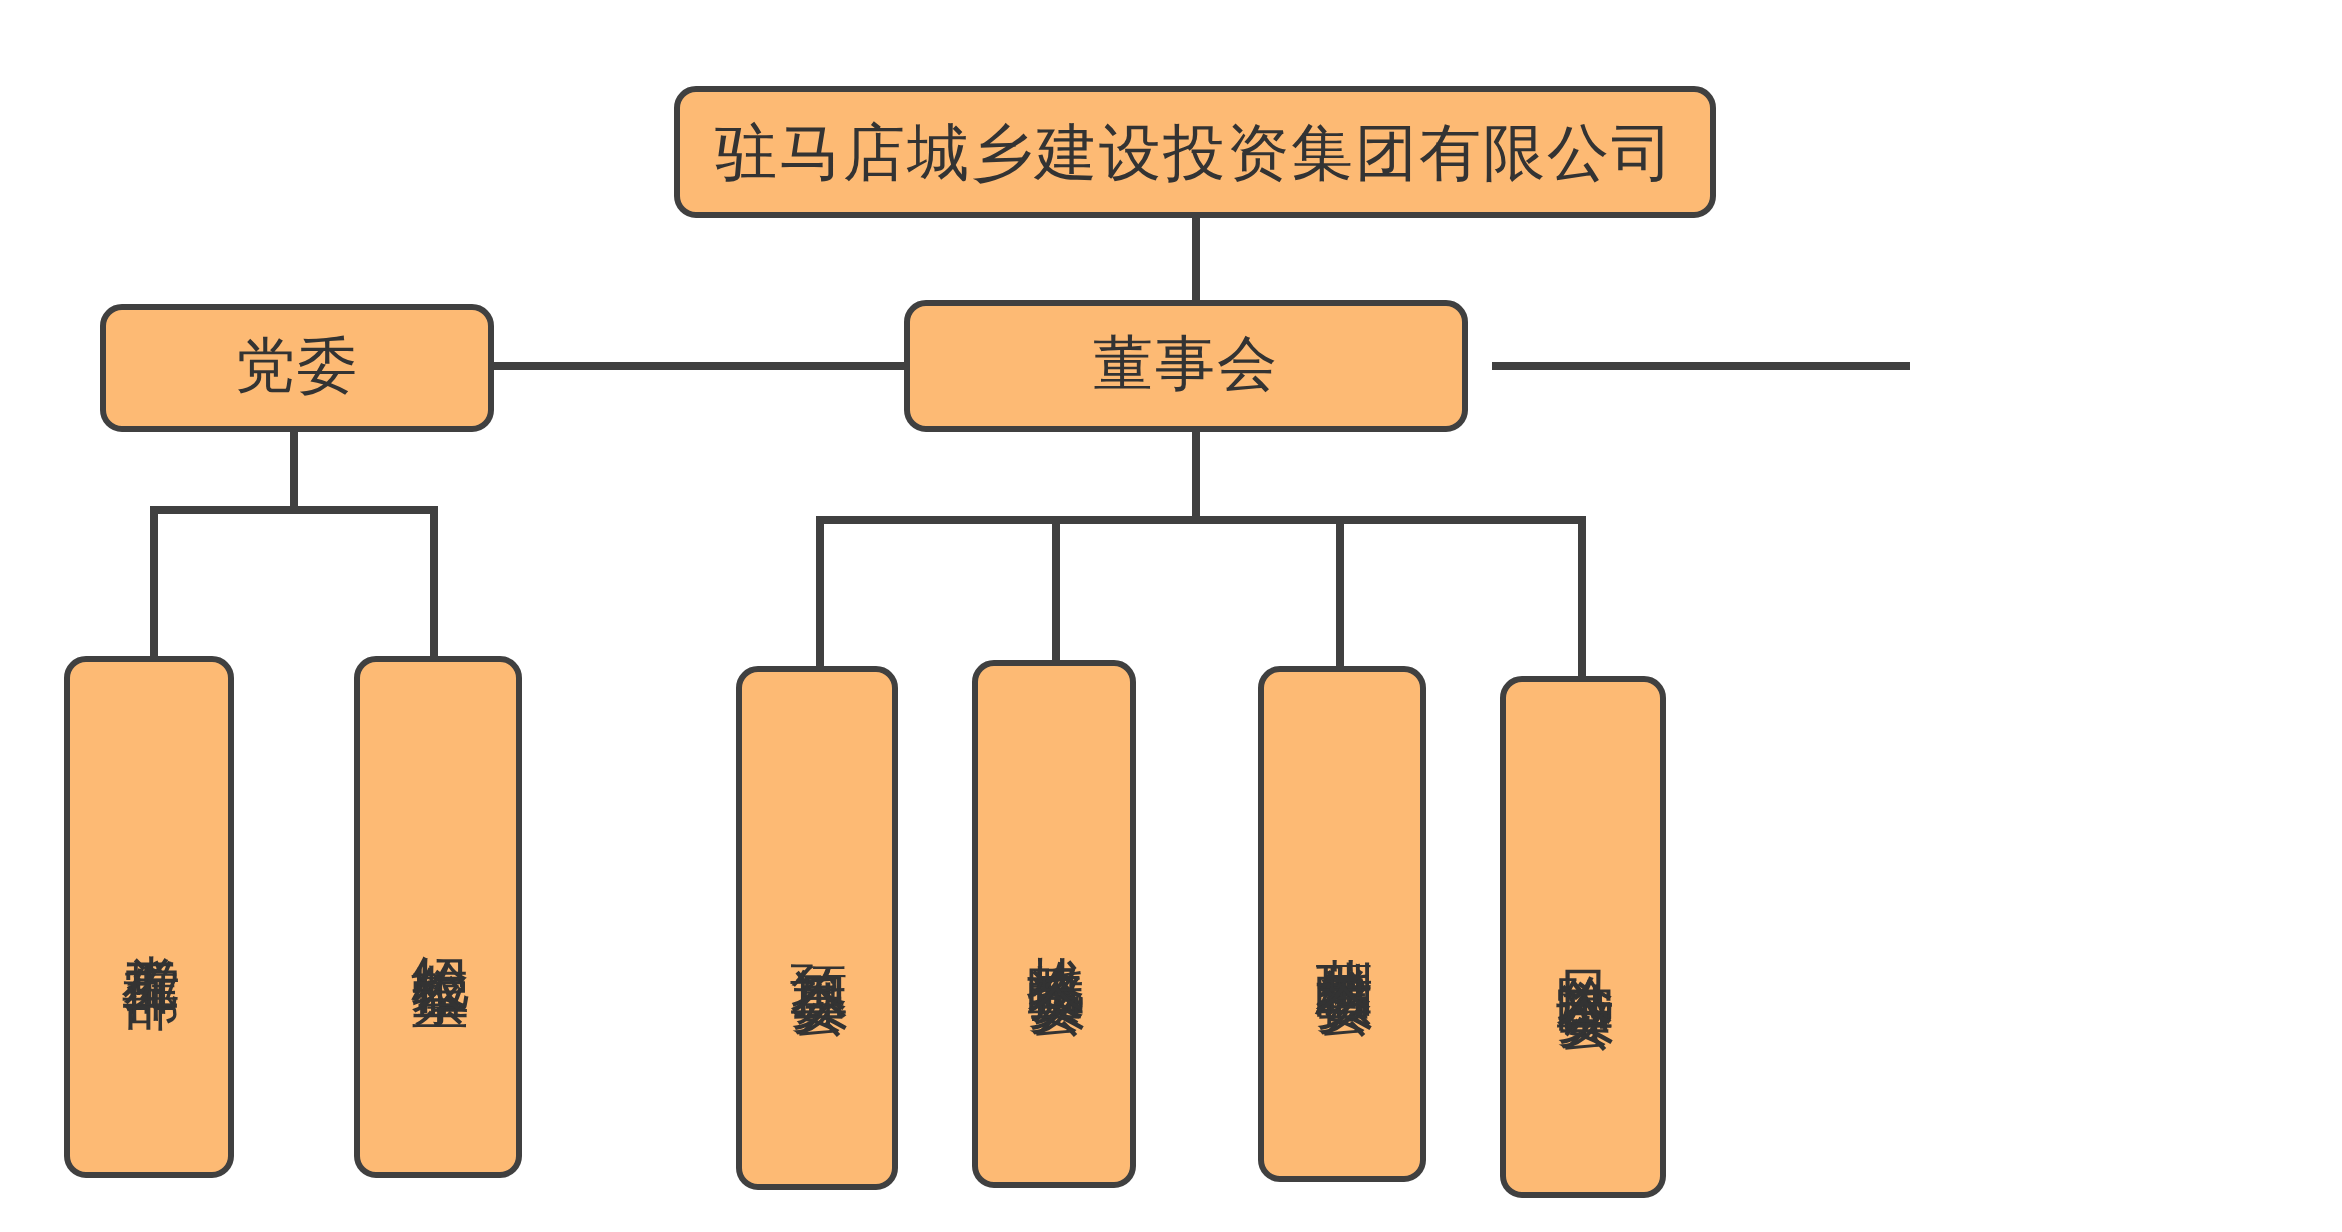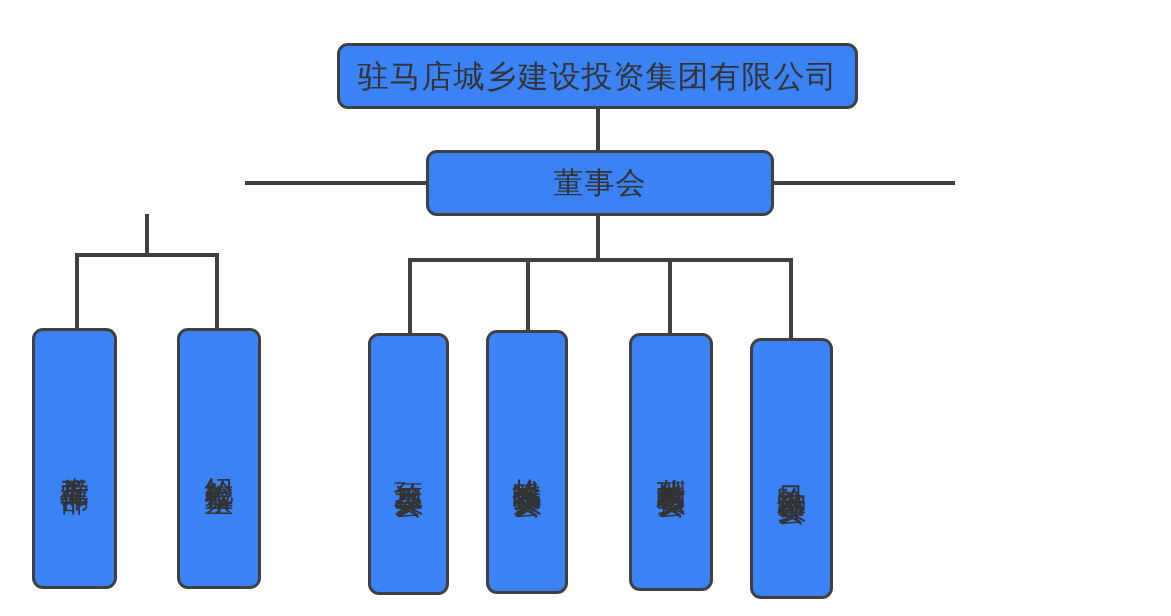--- a/index.html
+++ b/index.html
@@ -11,21 +11,21 @@
   .canvas {
     position: relative;
     width: 1171px;
     height: 616px;
     background: #ffffff;
     overflow: hidden;
   }
   .node {
     position: absolute;
     box-sizing: border-box;
-    background: #3b82f6;
+    background: #fdba74;
     border: 3px solid #404040;
     border-radius: 11px;
     color: #333333;
     display: flex;
     align-items: center;
     justify-content: center;
     text-align: center;
     z-index: 2;
   }
   .node-h {
@@ -43,21 +43,21 @@
   }
   .line {
     position: absolute;
     background: #404040;
     z-index: 1;
   }
 
   
   #n-company      { left: 337px; top: 43px;  width: 521px; height: 66px; font-size: 31px; }
   #n-party        { left: 50px;  top: 152px; width: 197px; height: 64px; }
-  #n-board        { left: 426px; top: 150px; width: 348px; height: 66px; }
+  #n-board        { left: 452px; top: 150px; width: 282px; height: 66px; }
   #n-supervisory  { left: 953px; top: 151px; width: 195px; height: 65px; }
   #n-partymass    { left: 32px;  top: 328px; width: 85px;  height: 261px; }
   #n-discipline   { left: 177px; top: 328px; width: 84px;  height: 261px; }
   #n-budget       { left: 368px; top: 333px; width: 81px;  height: 262px; }
   #n-strategy     { left: 486px; top: 330px; width: 82px;  height: 264px; }
   #n-compensation { left: 629px; top: 333px; width: 84px;  height: 258px; }
   #n-riskaudit    { left: 750px; top: 338px; width: 83px;  height: 261px; }
 
   
   #l-root-down    { left: 596px; top: 107px; width: 4px;   height: 45px; }
@@ -88,20 +88,21 @@
   <div class="line" id="l-discipline-dn"></div>
   <div class="line" id="l-board-down"></div>
   <div class="line" id="l-board-bus"></div>
   <div class="line" id="l-budget-dn"></div>
   <div class="line" id="l-strategy-dn"></div>
   <div class="line" id="l-comp-dn"></div>
   <div class="line" id="l-risk-dn"></div>
 
   <div class="node node-h" id="n-company">驻马店城乡建设投资集团有限公司</div>
 
+  <div class="node node-h" id="n-party">党委</div>
 
   <div class="node node-h" id="n-board">董事会</div>
 
 
   <div class="node node-v" id="n-partymass">党群工作部</div>
 
   <div class="node node-v" id="n-discipline">纪检监察室</div>
 
   <div class="node node-v" id="n-budget">预算委员会</div>
 

